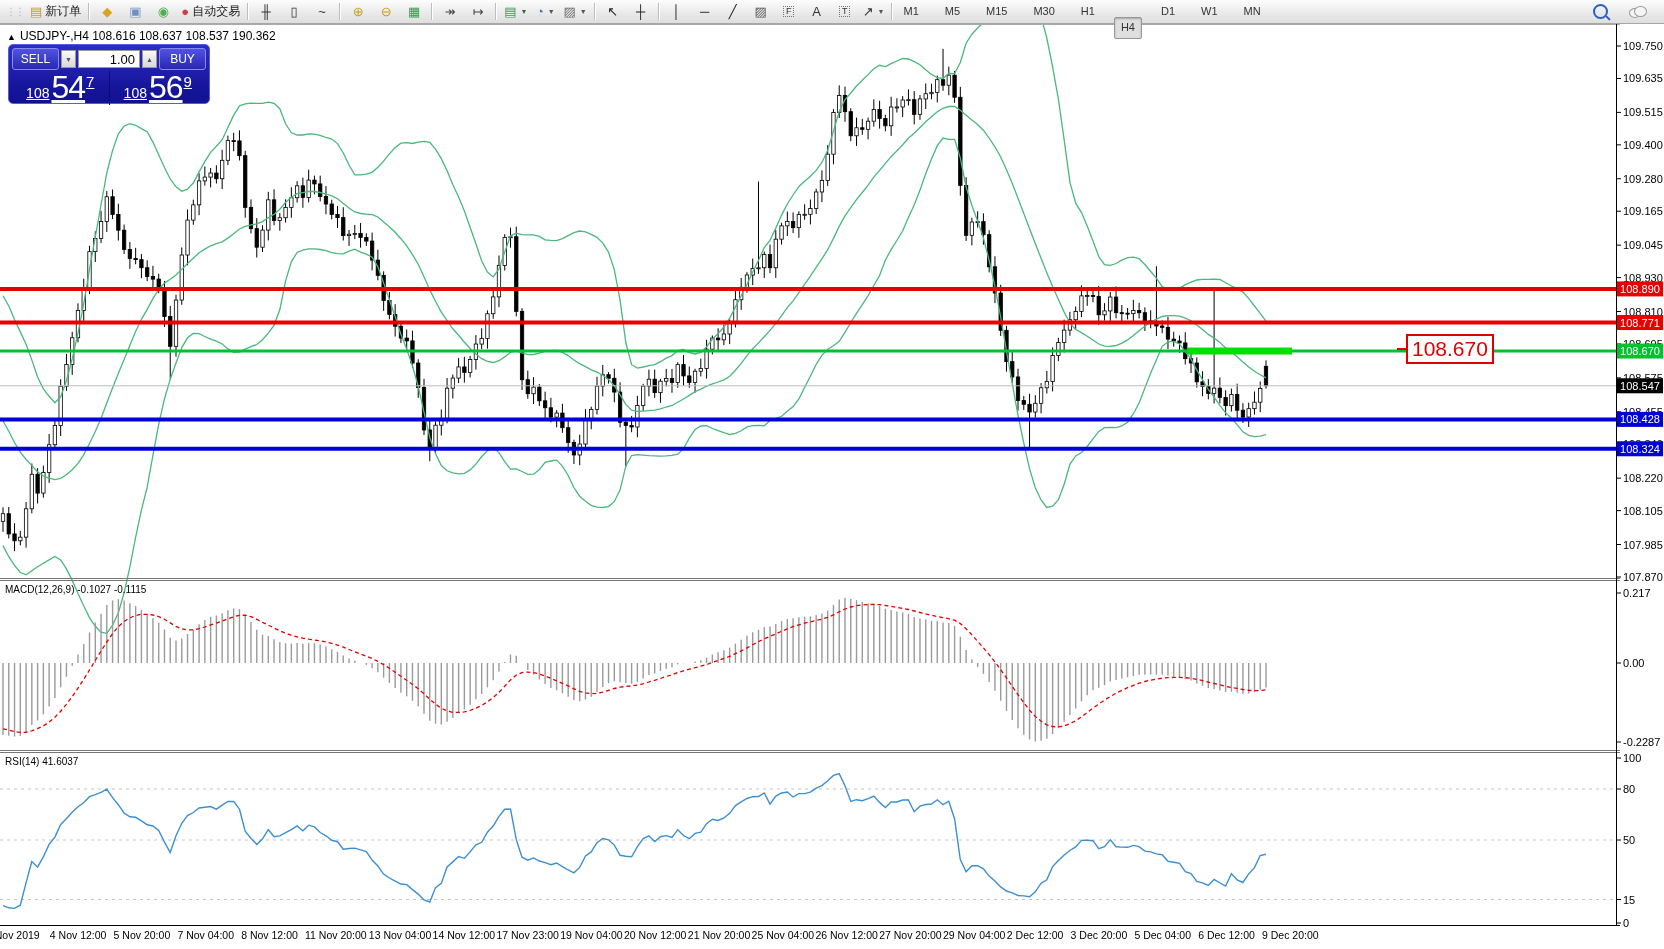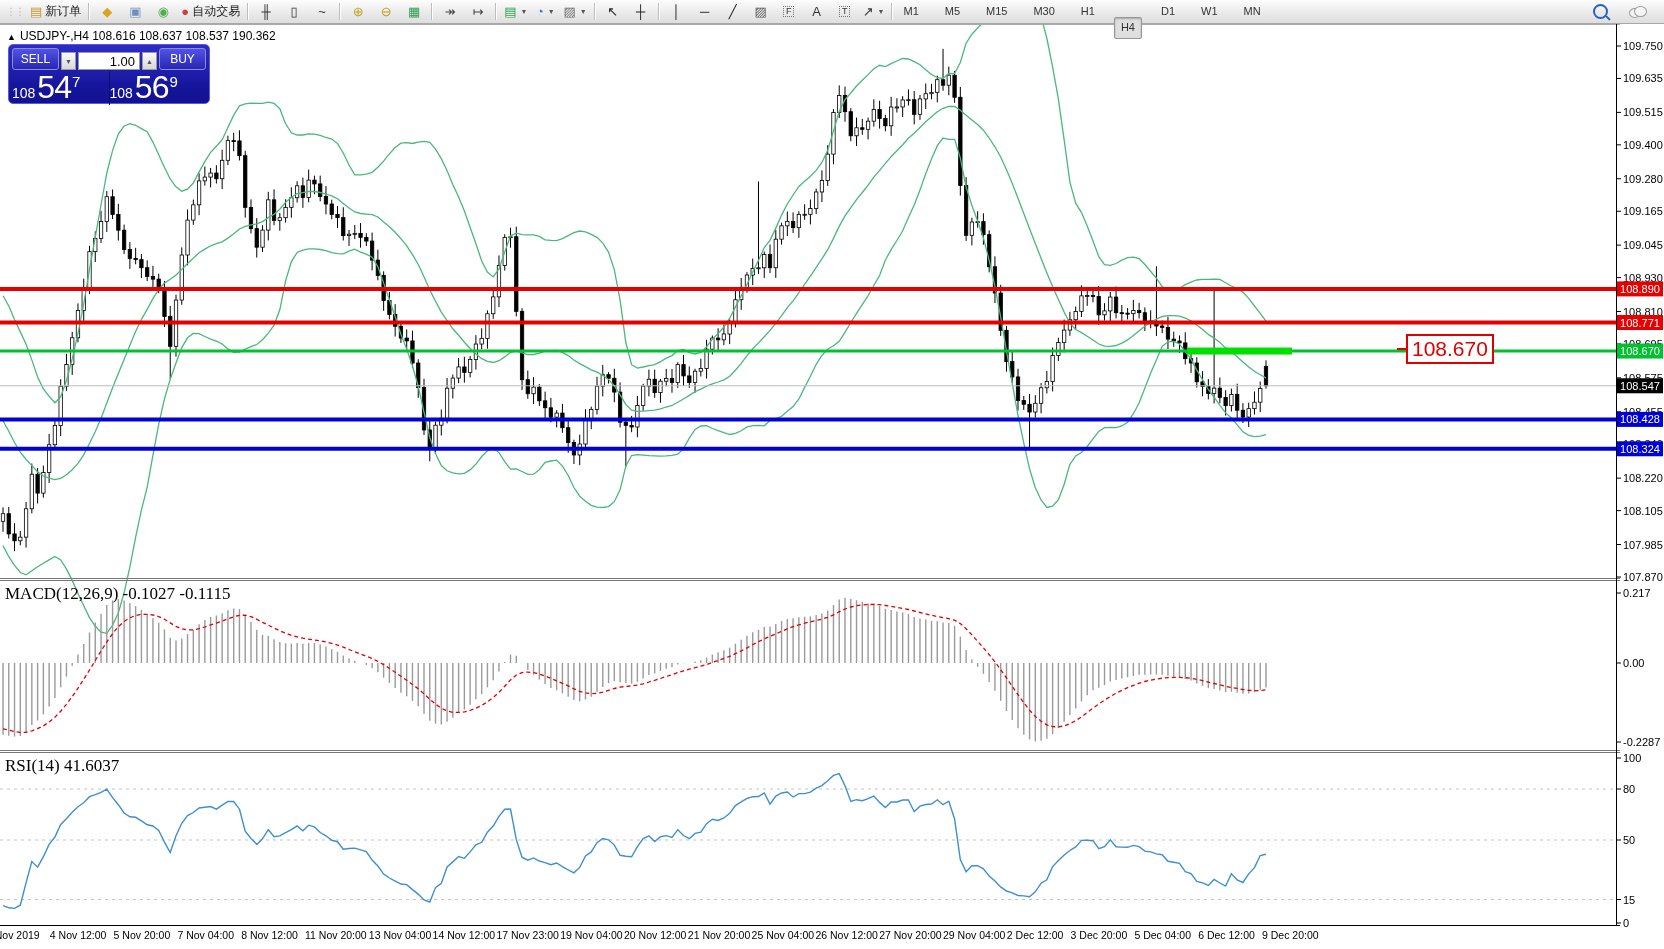--- a/index.html
+++ b/index.html
@@ -26,42 +26,42 @@
   .search-glass::after{content:"";position:absolute;width:6px;height:2px;background:#2b5fc0;
     transform:rotate(45deg);right:-5px;bottom:-2px;border-radius:1px;}
   .chat-bubbles{position:relative;width:18px;height:12px;display:inline-block;}
   .chat-bubbles span{position:absolute;border:1.5px solid #9a9a9a;background:#f5f5f5;border-radius:50%;}
   .chat-bubbles span:nth-child(1){width:10px;height:8px;left:0;top:2px;}
   .chat-bubbles span:nth-child(2){width:11px;height:9px;right:0;top:0;}
 
   
   .chart-title{position:absolute;left:7px;top:29px;z-index:10;font-size:12px;color:#000;}
   .chart-title .tri{font-size:9px;margin-right:4px;}
-  .pane-label{position:absolute;z-index:10;font-size:17px;color:#000;font-family:Liberation Serif, serif;}
+  .pane-label{position:absolute;z-index:10;font-size:10px;color:#000;}
   .annotation{position:absolute;left:1256px;top:277px;z-index:12;font-size:32px;font-weight:bold;
     color:#2dff05;text-shadow:2px 2px 0 #003097,-1px -1px 0 #003097,1px -1px 0 #003097,-1px 1px 0 #003097;
     white-space:nowrap;}
   .price-tag{position:absolute;left:1406px;top:334px;z-index:12;background:#fff;border:2px solid #e00000;
     color:#e00000;font-size:21px;padding:0 4px;line-height:26px;}
   .price-tag::before{content:"";position:absolute;left:-11px;top:12px;width:9px;height:2px;background:#e00000;}
 
   
   .trade-panel{position:absolute;left:8px;top:44px;width:202px;height:60px;z-index:20;box-sizing:border-box;
     background:linear-gradient(#2d2dc6,#16169c 70%,#111190);border:1px solid #5a5ae0;border-radius:5px;
     color:#fff;padding:3px;}
-  .tp-row1{display:flex;align-items:flex-end;gap:2px;height:22px;}
+  .tp-row1{display:flex;align-items:center;gap:2px;height:22px;}
   .tp-btn{flex:0 0 45px;height:20px;display:flex;align-items:center;justify-content:center;
     background:linear-gradient(#5353e2,#2727b4);border:1px solid #8a8af2;border-radius:3px;
     color:#fff;font-size:12px;cursor:pointer;}
   .tp-spin{width:15px;height:18px;box-sizing:border-box;background:linear-gradient(#fafafa,#d8d8d8);
     border:1px solid #999;color:#555;font-size:7px;display:flex;align-items:center;justify-content:center;}
   .tp-vol{flex:1;height:18px;box-sizing:border-box;background:#fff;border:1px solid #999;color:#000;
     font-size:13px;text-align:right;padding-right:4px;width:60px;}
   .tp-row2{display:flex;height:34px;margin-top:1px;}
-  .tp-price{flex:1;display:flex;align-items:flex-end;line-height:1;padding-bottom:2px;}
+  .tp-price{flex:1;display:flex;align-items:flex-end;justify-content:center;line-height:1;padding-bottom:2px;text-decoration:underline;}
   .tp-price.sell{border-right:1px solid #0b0b78;}
   .tp-price .sm{font-size:14px;margin:0 2px 3px 0;}
   .tp-price .lg{font-size:32px;letter-spacing:-1px;}
   .tp-price .sup{font-size:15px;margin:1px 0 14px 1px;}
 </style>
 </head>
 <body>
 
 <div id="stage">
 

